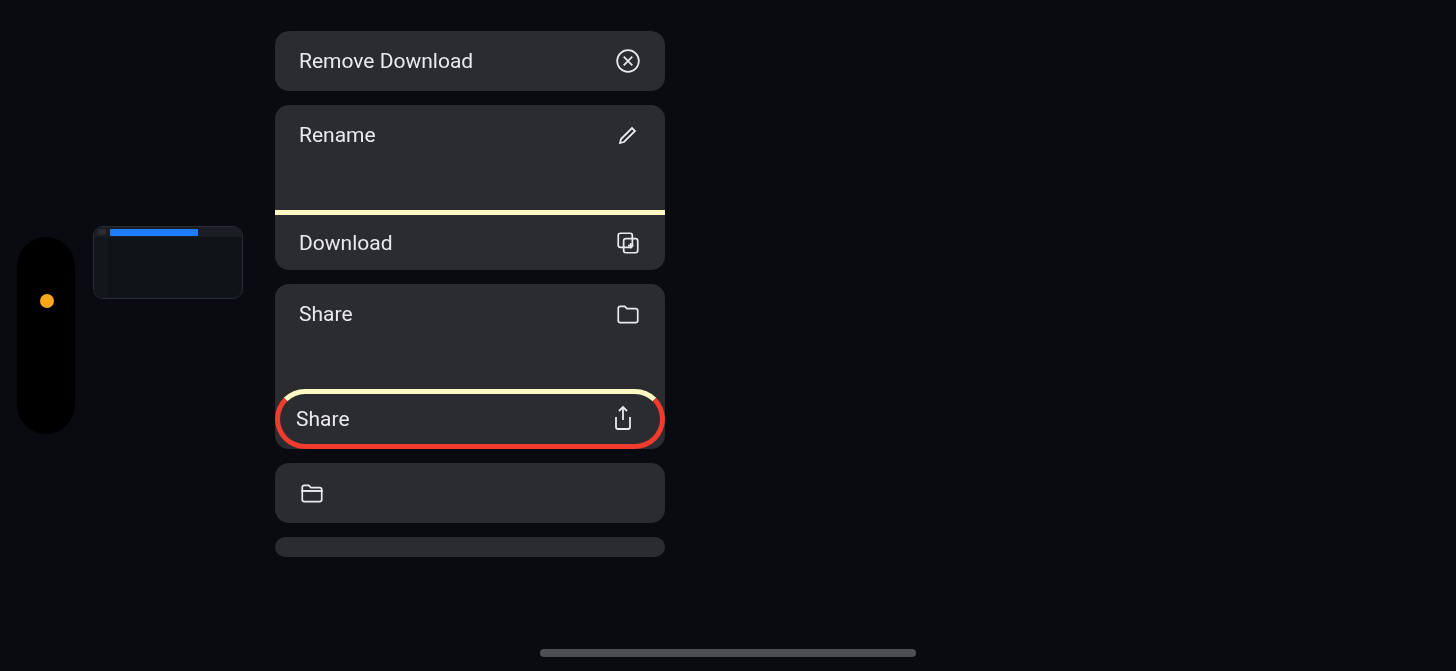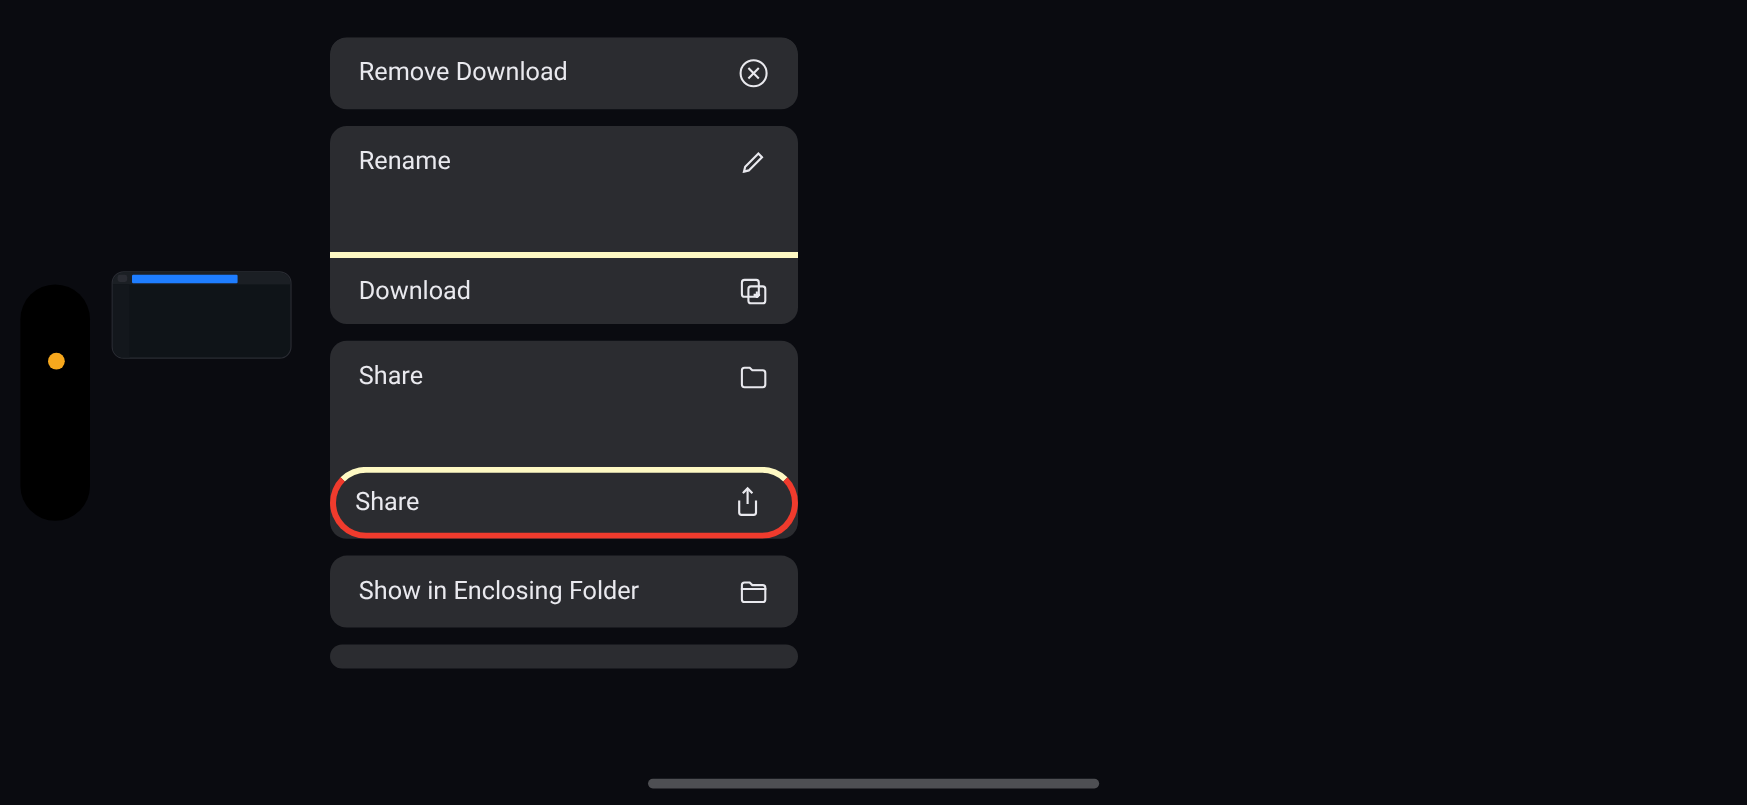--- a/index.html
+++ b/index.html
@@ -96,21 +96,20 @@
             <path d="M12 2v13"></path>
               <path d="M8 6l4-4 4 4"></path>
             <path d="M5 12v10a2 2 0 0 0 2 2h10a2 2 0 0 0 2-2V12"></path>
           </svg>
         </span>
       </div>
     </div>
 
     <div class="group">
       <div class="item">
-        <span>Show in Enclosing Folder</span>
         <span class="icon">
           <svg width="26" height="24" viewBox="0 0 24 22" fill="none" stroke="currentColor" stroke-width="1.6">
             <path d="M3 6a2 2 0 0 1 2-2h4l2 2h8a2 2 0 0 1 2 2v1H3V6z"></path>
             <path d="M3 9h18v8a2 2 0 0 1-2 2H5a2 2 0 0 1-2-2V9z"></path>
           </svg>
         </span>
       </div>
     </div>
 
     <div class="group" style="height:20px;"></div>

